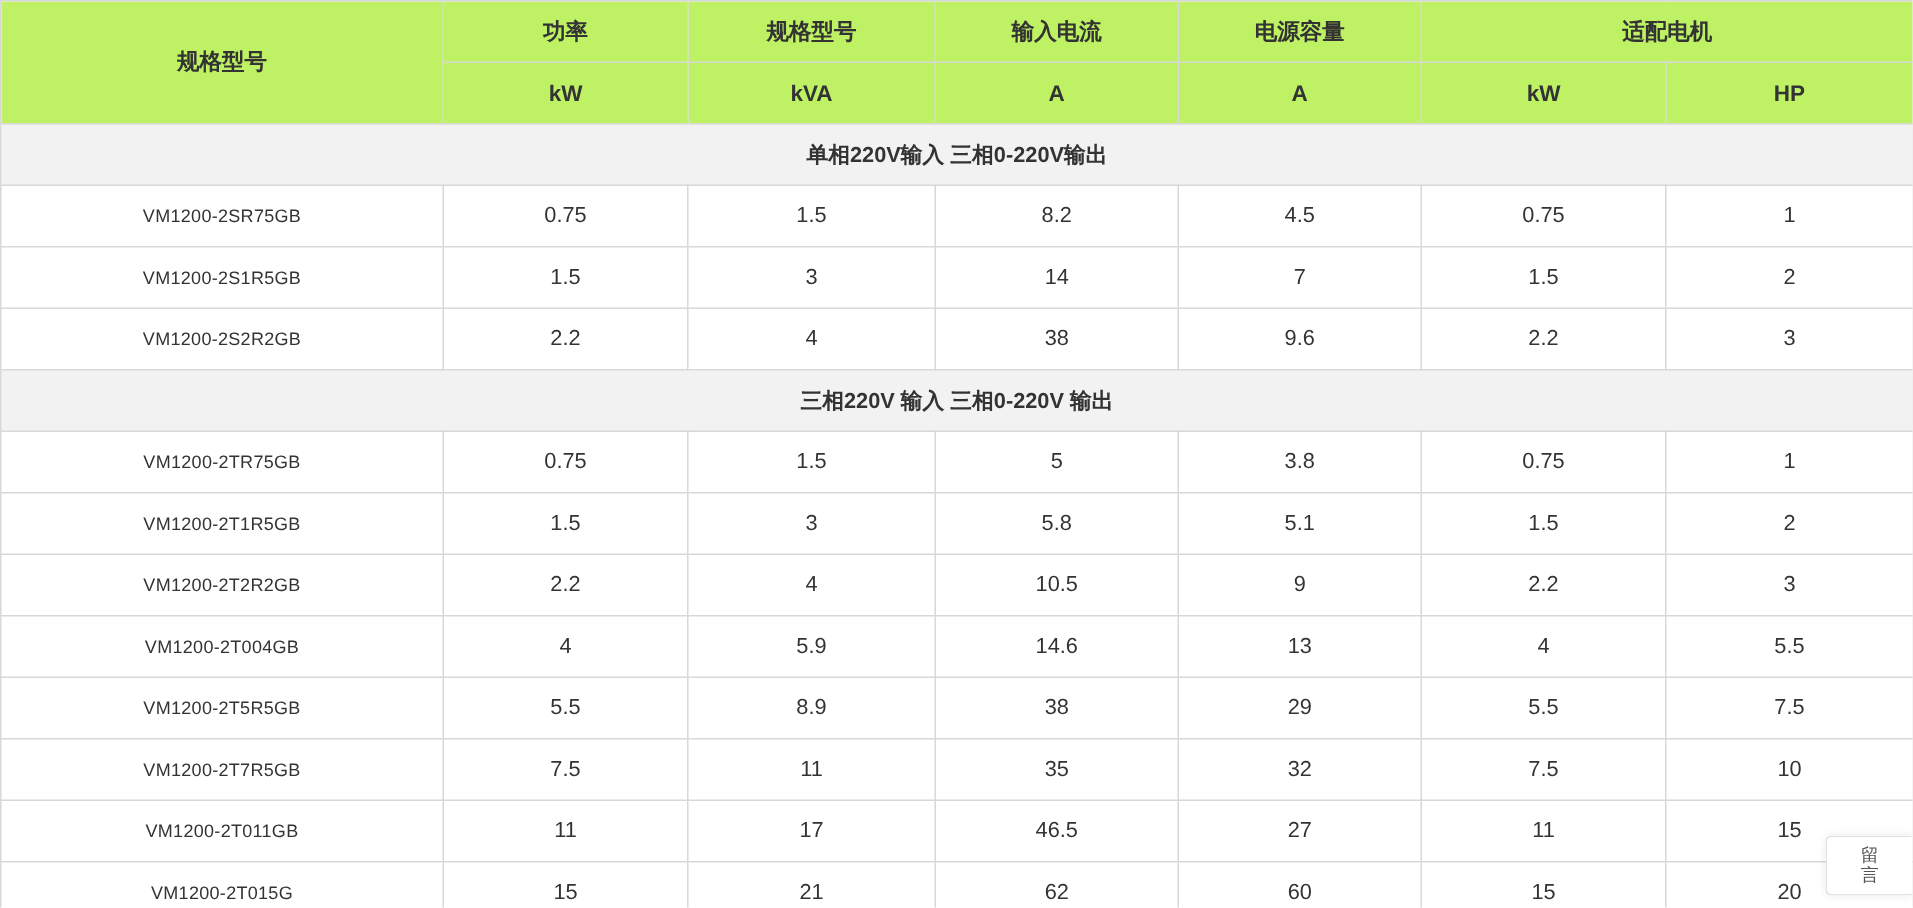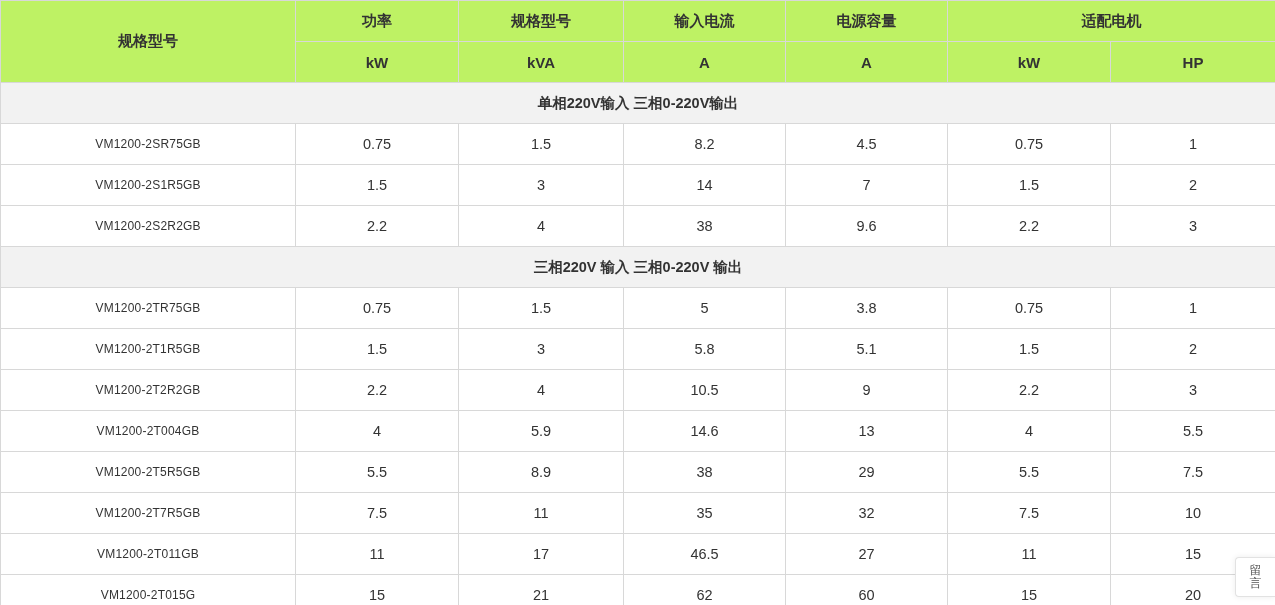--- a/index.html
+++ b/index.html
@@ -61,21 +61,21 @@
   col.c-in    { width: 162px; }
   col.c-out   { width: 162px; }
   col.c-mkw   { width: 163px; }
   col.c-hp    { width: 165px; }
 
   
   .side-widget {
     position: absolute;
     right: 0;
     bottom: 8px;
-    width: 40px;
+    width: 58px;
     height: 40px;
     background: #ffffff;
     border: 1px solid #e2e2e2;
     border-right: none;
     border-radius: 4px 0 0 4px;
     box-shadow: 0 0 6px rgba(0,0,0,0.08);
     display: flex;
     align-items: center;
     justify-content: center;
     box-sizing: border-box;

